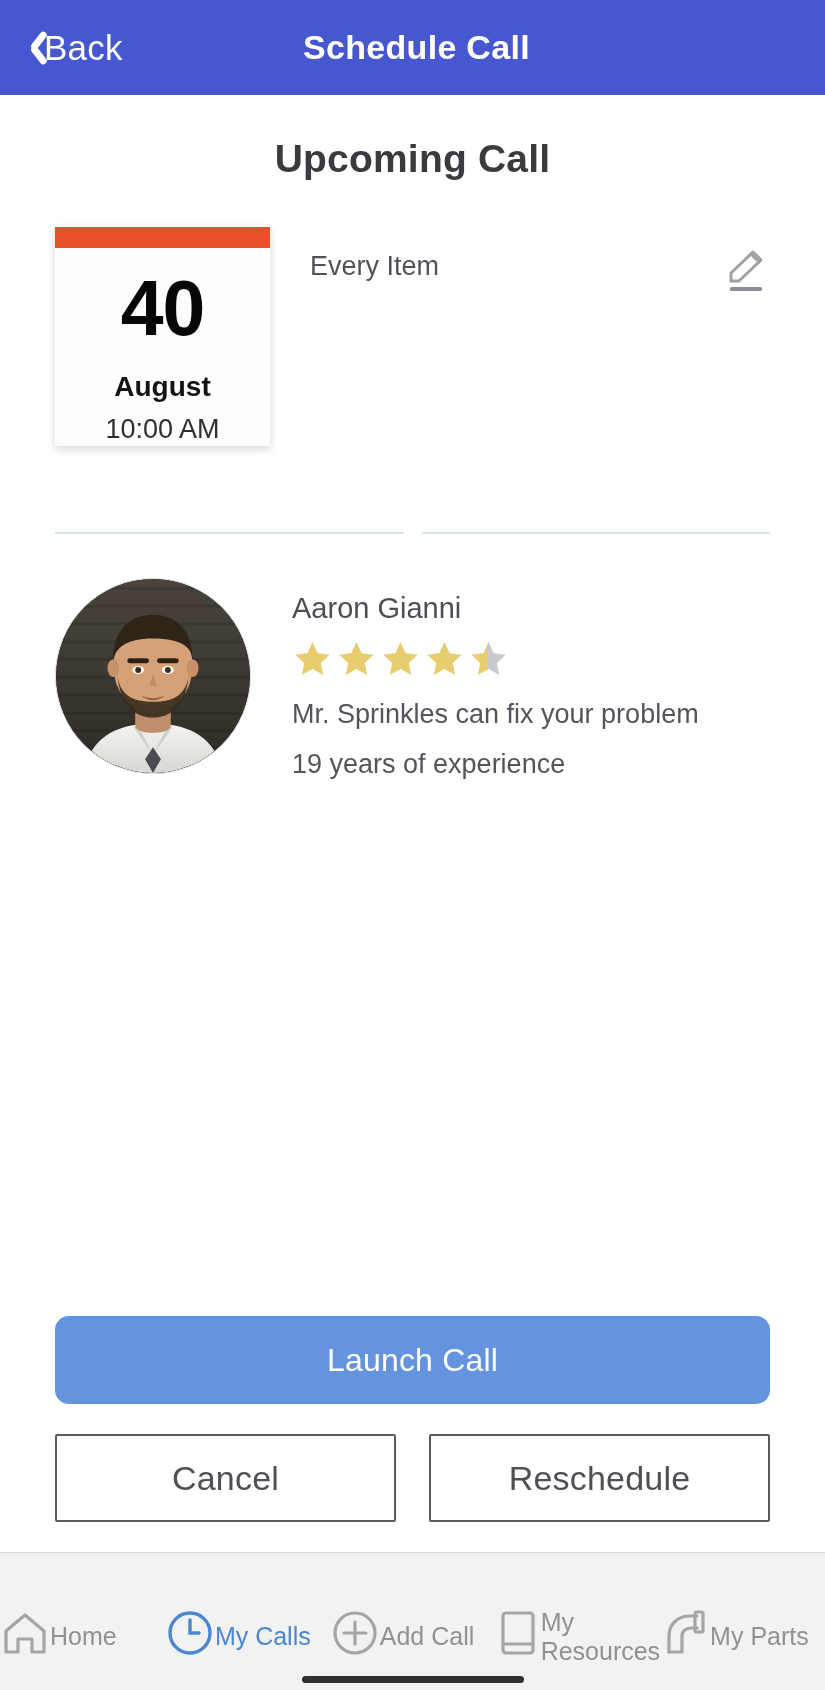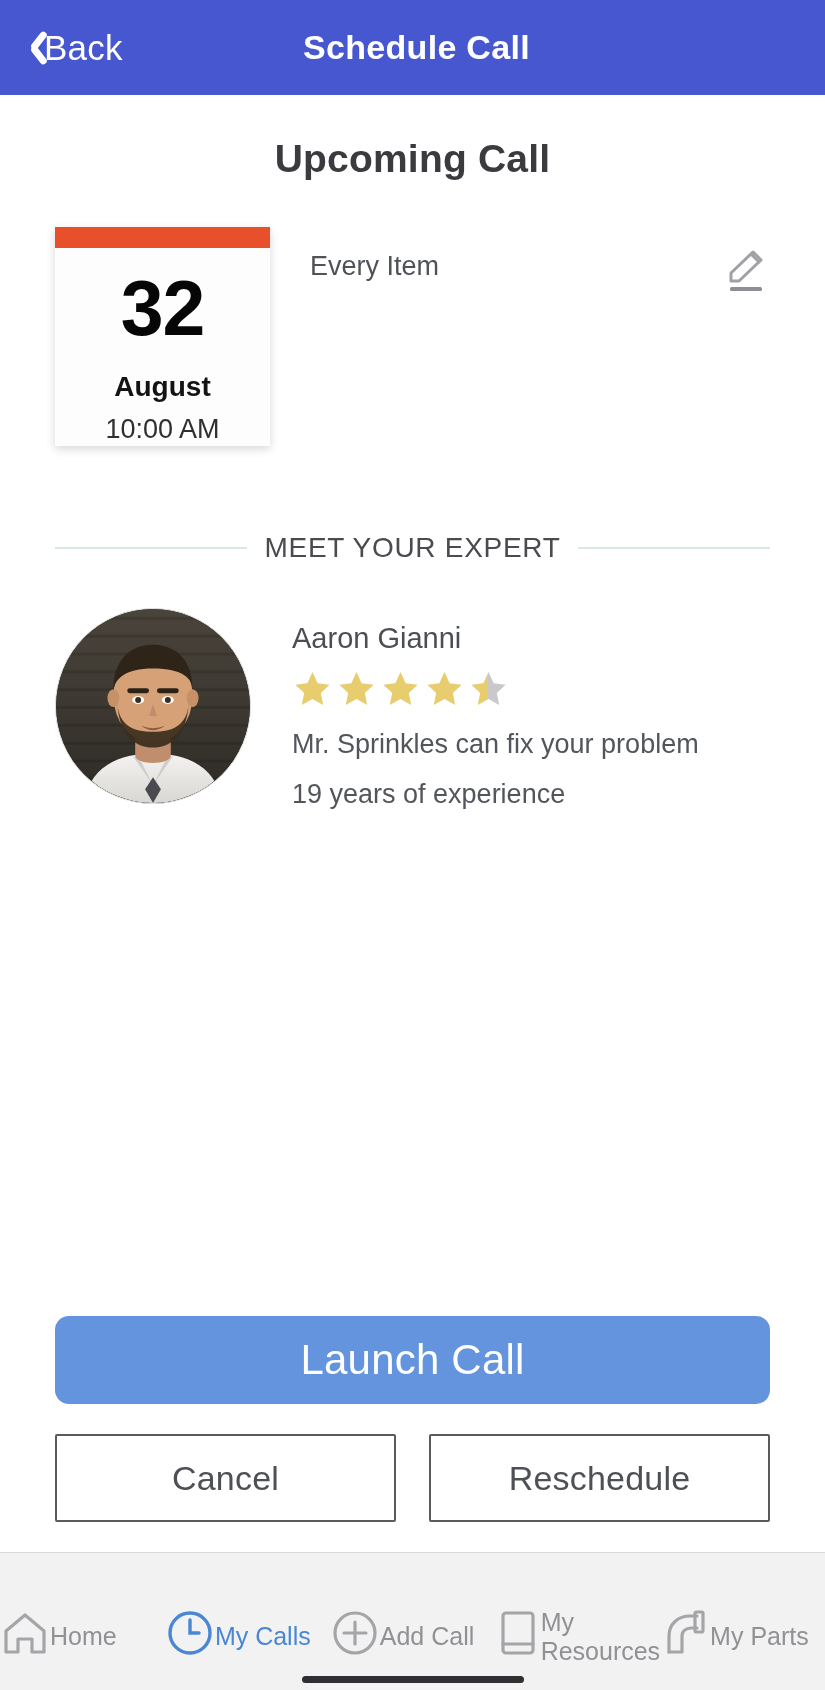--- a/index.html
+++ b/index.html
@@ -75,21 +75,21 @@
   .expert-name { font-size:29px; color:#4c4e55; font-weight:400; }
   .stars { margin-top:14px; display:flex; gap:3px; }
   .stars svg { display:block; }
   .expert-line { font-size:27px; color:#53555c; margin-top:20px; font-weight:400; }
   .expert-line.second { margin-top:19px; }
 
   
   .actions { position:absolute; left:0; right:0; bottom:30px; padding:0 55px; }
   .btn-primary {
     display:block; width:100%; height:88px; border:none; border-radius:14px;
-    background:#6494dd; color:#fff; font-size:42px; font-weight:400;
+    background:#6494dd; color:#fff; font-size:32px; font-weight:400;
     font-family:"Liberation Sans", sans-serif; cursor:pointer; letter-spacing:.2px;
   }
   .btn-row { display:flex; gap:33px; margin-top:30px; }
   .btn-outline {
     flex:1 1 0; height:88px; border-radius:2px; background:#fff;
     border:2px solid #5b5b5f; color:#4e5055; font-size:34px; font-weight:400;
     font-family:"Liberation Sans", sans-serif; cursor:pointer; letter-spacing:.2px;
   }
 
   
@@ -122,42 +122,41 @@
     <div class="nav-title">Schedule Call</div>
   </div>
 
   <div class="content">
 
     <div class="page-title">Upcoming Call</div>
 
     <div class="cal-row">
       <div class="cal-card">
         <div class="cal-strip"></div>
-        <div class="cal-day">32</div>
+        <div class="cal-day">40</div>
         <div class="cal-month">August</div>
         <div class="cal-time">10:00 AM</div>
       </div>
 
       <div class="cal-meta">
         <span class="cal-meta-label">Every Item</span>
         <span class="edit-btn">
           <svg viewBox="0 0 52 48" width="52" height="48" aria-hidden="true">
             <g fill="none" stroke="#a0a0a6" stroke-width="3" stroke-linecap="round" stroke-linejoin="round">
               <path d="M13 34 L13 26 L35 5 L43 13 L21 34 Z"></path>
               <path d="M33 7 L41 15"></path>
             </g>
             <rect x="12" y="40" width="32" height="4" rx="1.6" fill="#8e8e94"></rect>
           </svg>
         </span>
       </div>
     </div>
 
     <div class="expert-divider">
       <span class="rule"></span>
-      <span class="dtext">MEET YOUR EXPERT</span>
       <span class="rule"></span>
     </div>
 
     <div class="expert">
       <div class="avatar">
         <svg viewBox="0 0 196 196" aria-hidden="true">
           <defs>
             <clipPath id="avclip">
                 <circle cx="98" cy="98" r="98"></circle>
               </clipPath>

